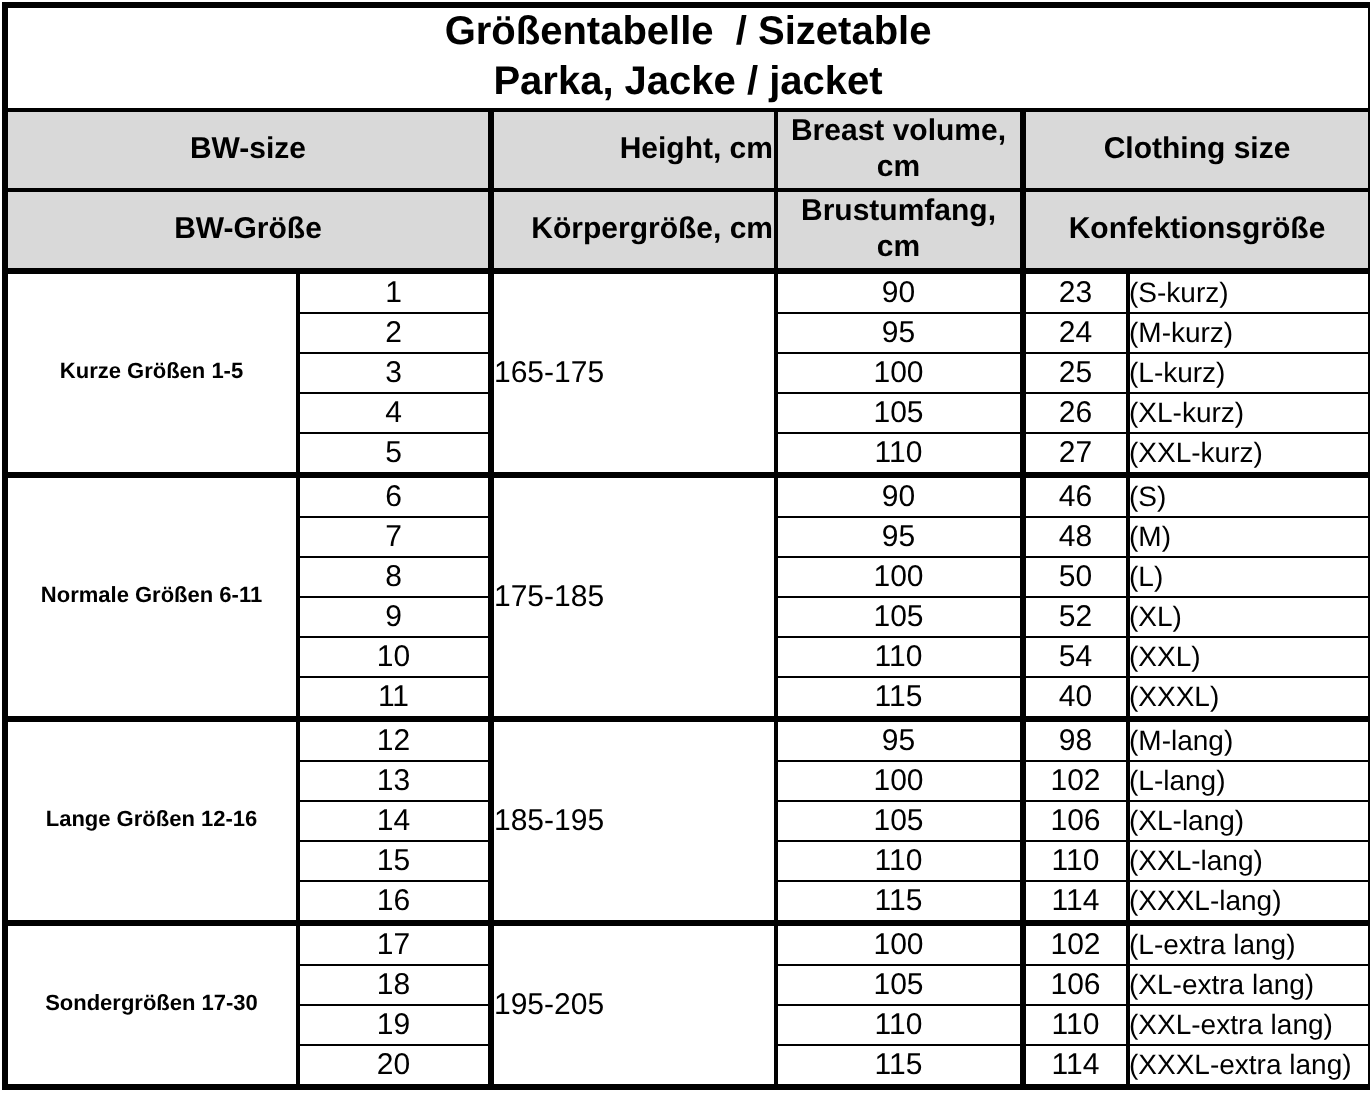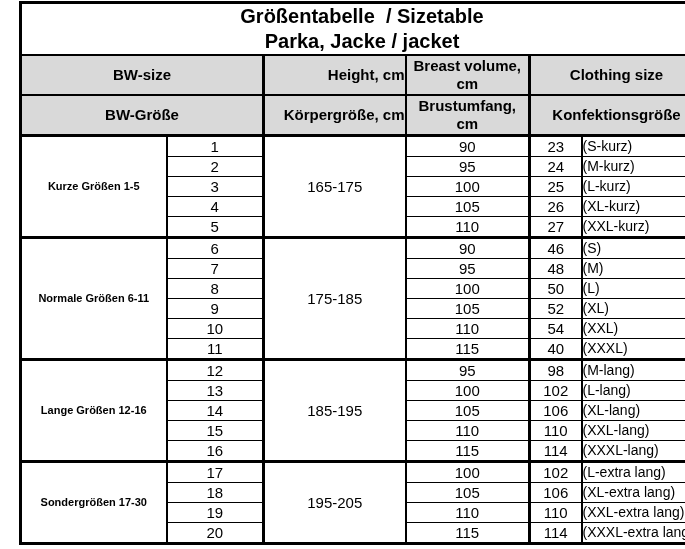--- a/index.html
+++ b/index.html
@@ -3,21 +3,20 @@
 <meta charset="utf-8">
 <style>
   html, body { margin: 0; padding: 0; background: #ffffff; }
   .page {
     width: 547px;
     height: 549px;
     background: #ffffff;
     box-sizing: border-box;
     font-family: "Liberation Sans", sans-serif;
     color: #000000;
-    margin-left: 18px;
   }
   table.size-table {
     border-collapse: collapse;
     table-layout: fixed;
     width: 683px;
     margin: 1px;
     border: 3px solid #000000;
   }
   td, th {
     border: 1px solid #000000;
@@ -53,21 +52,21 @@
   tr.hdr2 th { border-bottom: 3px solid #000000; }
   
   td.num {
     text-align: center;
     vertical-align: middle;
     font-size: 15px;
     height: 19px;
     line-height: 19px;
   }
   td.heightc {
-    text-align: center;
+    text-align: left;
     vertical-align: middle;
     font-size: 15px;
   }
   td.glabel {
     text-align: center;
     vertical-align: middle;
     font-weight: bold;
     font-size: 11px;
     white-space: nowrap;
   }

